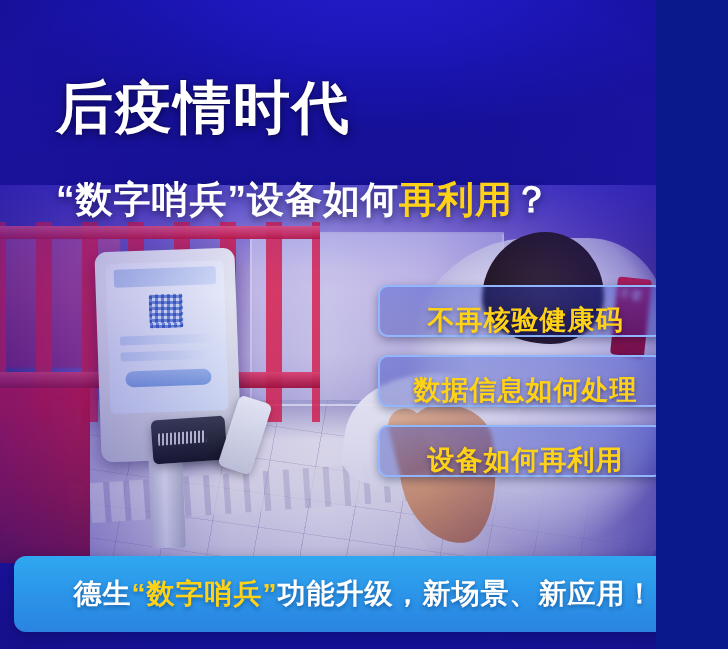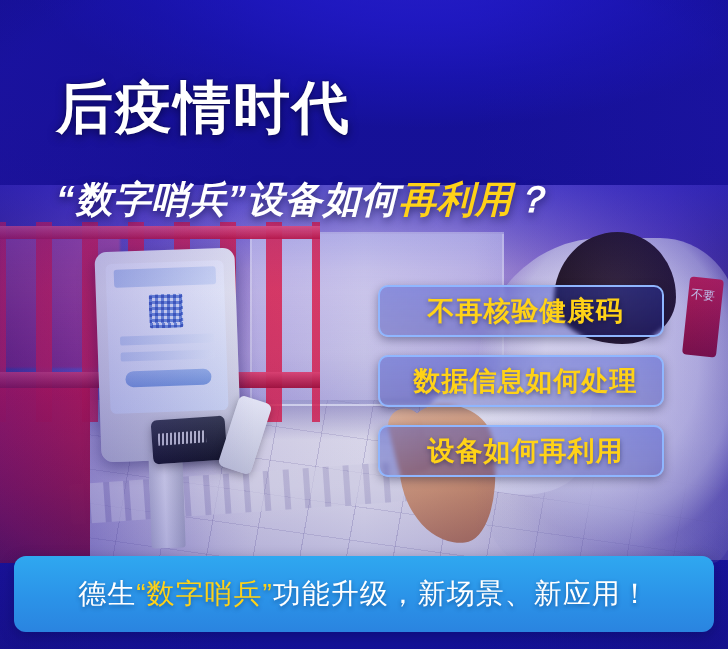--- a/index.html
+++ b/index.html
@@ -8,21 +8,21 @@
     background: #0a1a8c;
   }
   body {
     width: 728px;
     height: 649px;
     overflow: hidden;
     font-family: "Liberation Sans", sans-serif;
   }
   .poster {
     position: relative;
-    width: 728px;
+    width: 656px;
     height: 649px;
     overflow: hidden;
     background: #12119c;
   }
 
   
   .bg {
     position: absolute;
     inset: 0;
     overflow: hidden;
@@ -262,41 +262,40 @@
   }
   .subline {
     position: absolute;
     left: 56px; top: 178px;
     font-size: 37px;
     font-weight: bold;
     letter-spacing: 1px;
     line-height: 44px;
     white-space: nowrap;
     text-shadow: 0 3px 9px rgba(0,0,30,.55);
-    font-style: italic;
   }
   .subline .w { color: #ffffff; }
   .subline .y { color: #ffd217; }
   .subline .y2 { color: #ffffff; }
 
   
   .pills {
     position: absolute;
     left: 378px; top: 285px;
     width: 286px;
   }
   .pill {
     height: 48px;
     margin-bottom: 18px;
     border: 2px solid #8fb6ff;
     border-radius: 10px;
     background: linear-gradient(180deg, rgba(40,60,200,0.38), rgba(25,35,160,0.30));
     backdrop-filter: blur(2px);
     display: flex;
-    align-items: center;
+    align-items: flex-end;
     justify-content: center;
     box-shadow: 0 3px 10px rgba(0,0,40,.35);
     padding-left: 9px;
   }
   .pill span {
     color: #ffd217;
     font-size: 27px;
     font-weight: bold;
     letter-spacing: 1px;
     line-height: 30px;
@@ -311,21 +310,21 @@
     border-radius: 12px;
     background: linear-gradient(180deg, #2fa8f0 0%, #2b93e8 55%, #2a84e0 100%);
     display: flex;
     align-items: center;
     justify-content: center;
     box-shadow: 0 4px 14px rgba(0,10,60,.35);
   }
   .banner-inner {
     color: #ffffff;
     font-size: 28px;
-    font-weight: normal;
+    font-weight: bold;
     letter-spacing: 1px;
     white-space: nowrap;
     text-shadow: 0 2px 4px rgba(0,40,90,.45);
   }
   .banner-inner .hl { color: #ffd217; }
   .bottom-fill {
     position: absolute;
     left: 0; top: 548px; width: 728px; height: 101px;
     background: #2b93e8;
     z-index: -1;

